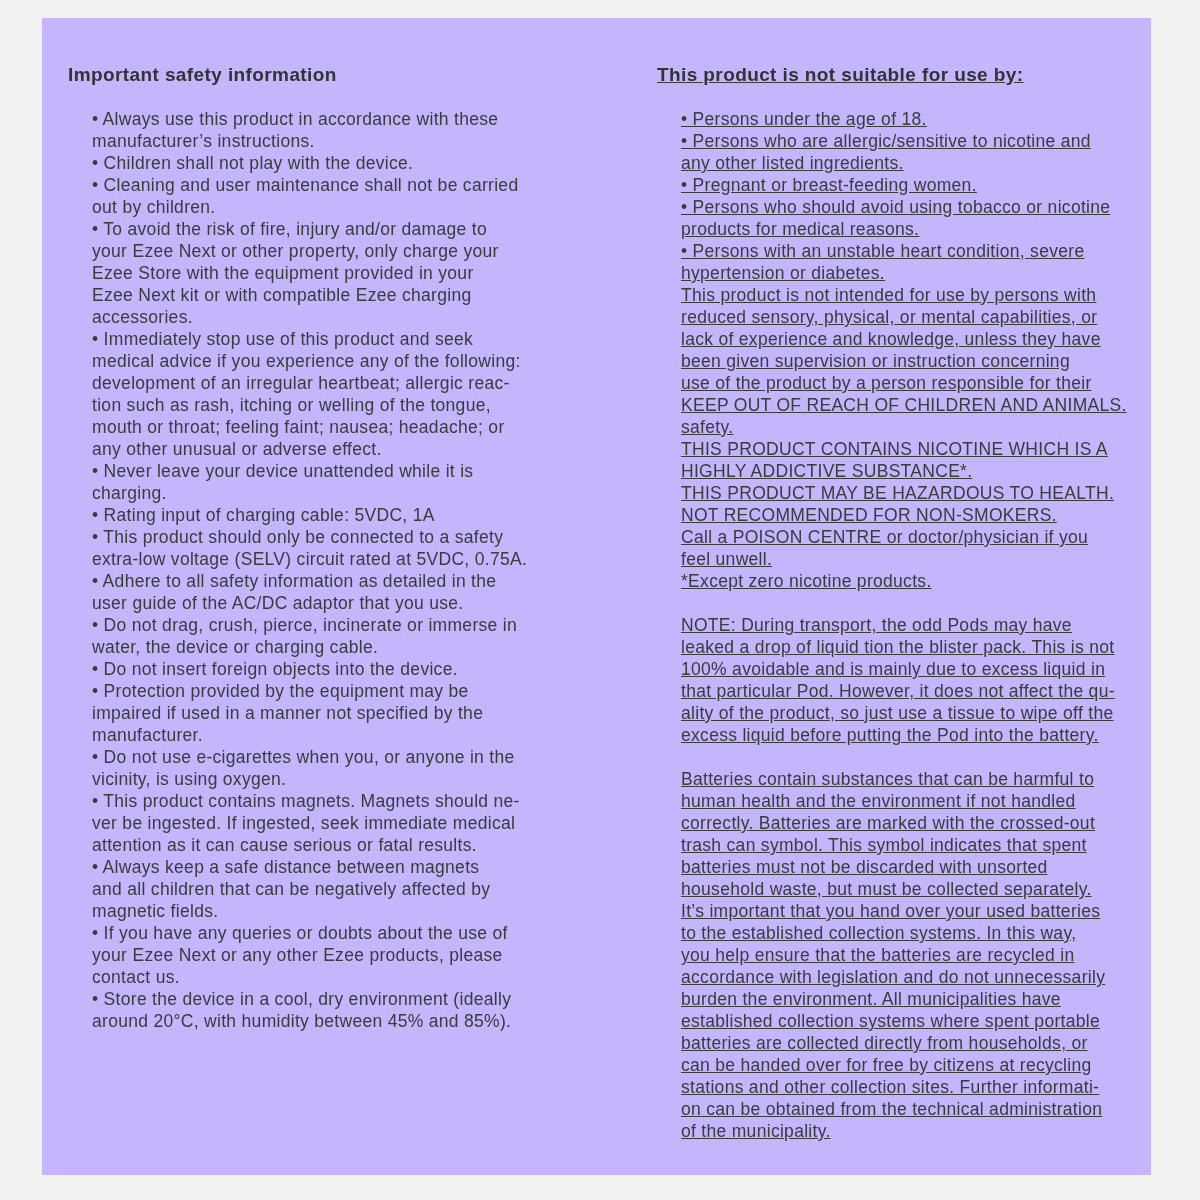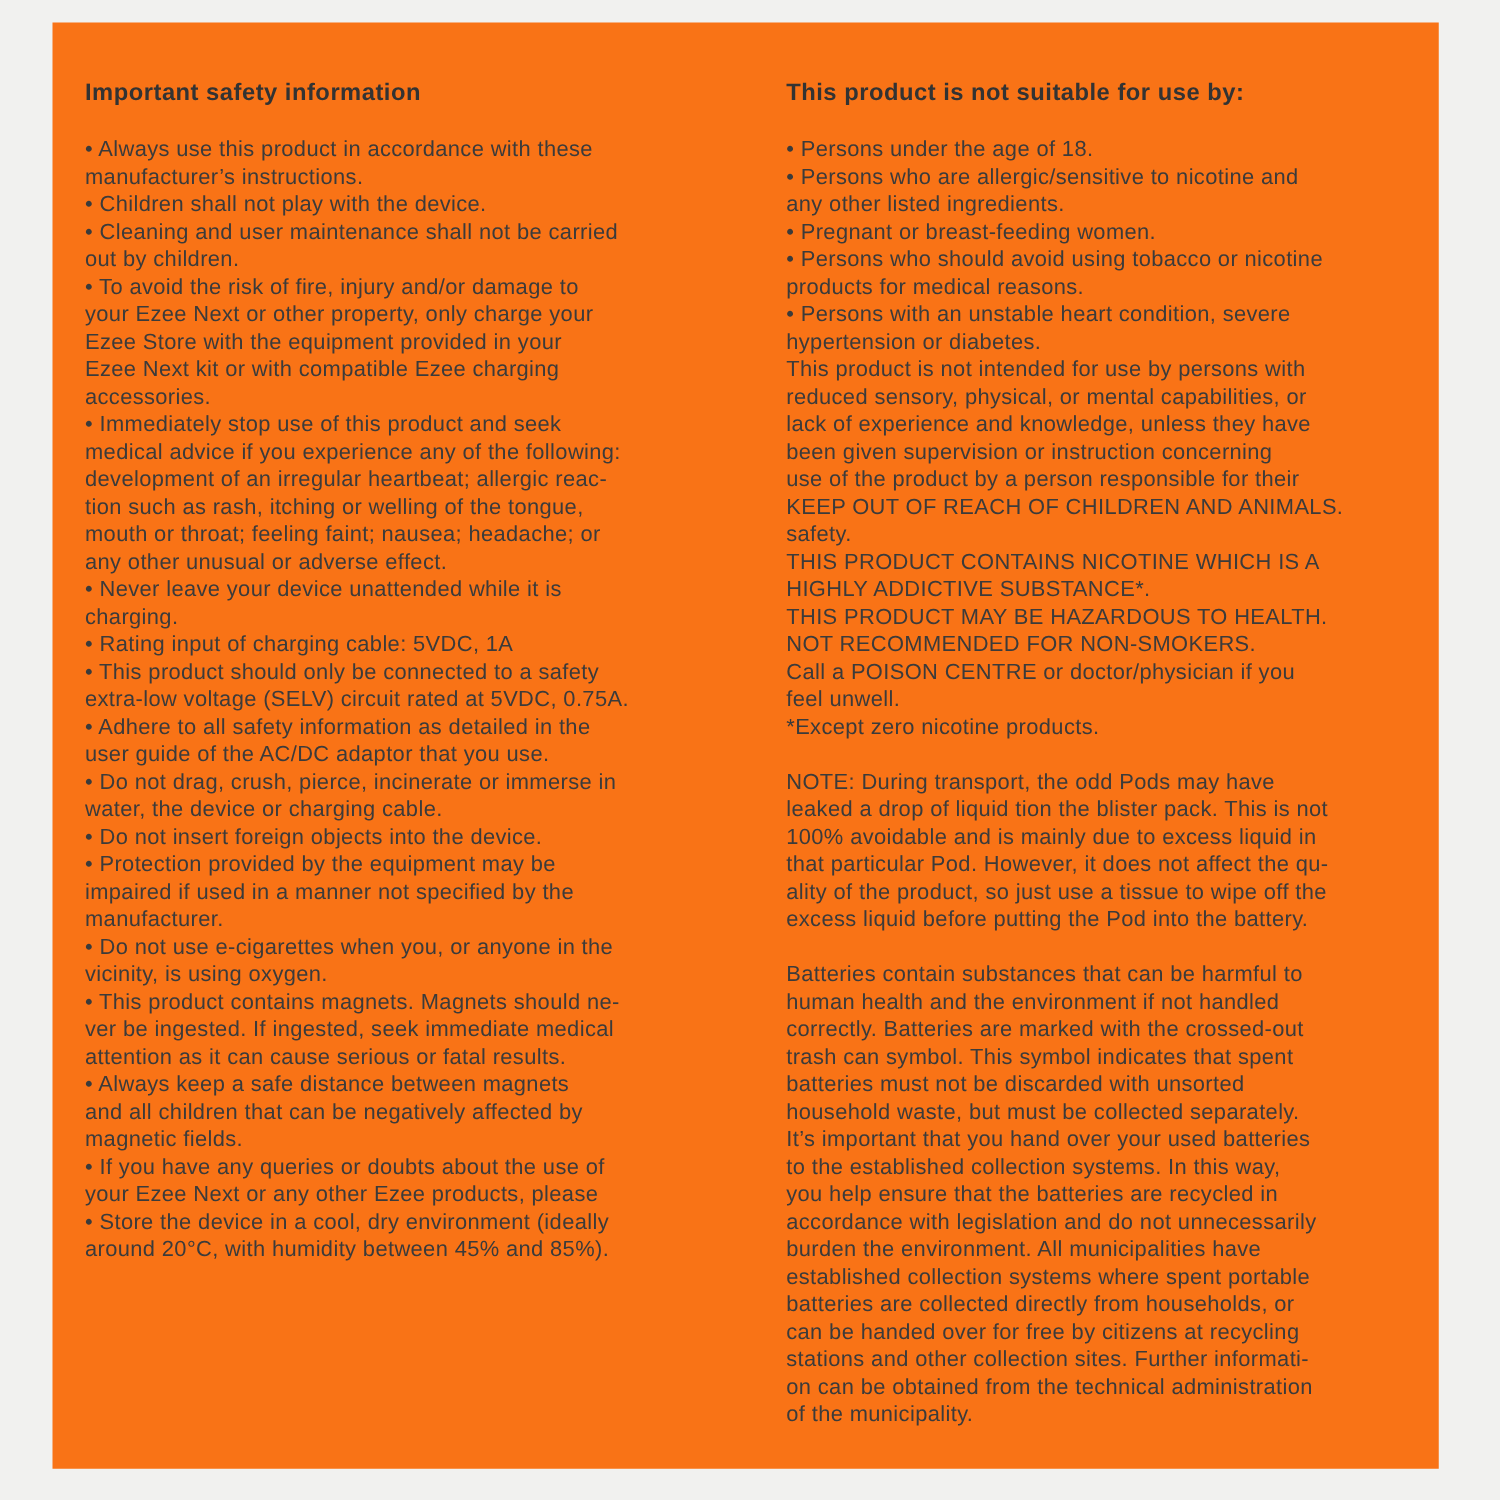--- a/index.html
+++ b/index.html
@@ -13,40 +13,41 @@
     position: relative;
     font-family: "Liberation Sans", "DejaVu Sans", sans-serif;
     overflow: hidden;
   }
   .card {
     position: absolute;
     left: 42px;
     top: 18px;
     width: 1109px;
     height: 1157px;
-    background: #f97316;
+    background: #c4b5fd;
   }
   .column {
     position: absolute;
     top: 44px;
     color: #3b3b3b;
   }
   .column.left  { left: 26px;  width: 545px; }
-  .column.right { left: 587px; width: 510px; }
+  .column.right { left: 615px; width: 510px; text-decoration: underline; }
   .section-title {
     font-size: 19px;
     line-height: 26px;
     font-weight: bold;
     color: #333333;
     letter-spacing: 0.4px;
     margin-bottom: 20px;
     white-space: nowrap;
   }
   .block {
     margin-bottom: 22px;
+    margin-left: 24px;
   }
   .block:last-child { margin-bottom: 0; }
   .block .line {
     font-size: 17.5px;
     line-height: 22px;
     letter-spacing: 0.3px;
     white-space: nowrap;
   }
 </style>
 </head>
@@ -89,20 +90,21 @@
         <div class="line">• Do not use e-cigarettes when you, or anyone in the</div>
         <div class="line">vicinity, is using oxygen.</div>
         <div class="line">• This product contains magnets. Magnets should ne-</div>
         <div class="line">ver be ingested. If ingested, seek immediate medical</div>
         <div class="line">attention as it can cause serious or fatal results.</div>
         <div class="line">• Always keep a safe distance between magnets</div>
         <div class="line">and all children that can be negatively affected by</div>
         <div class="line">magnetic fields.</div>
         <div class="line">• If you have any queries or doubts about the use of</div>
         <div class="line">your Ezee Next or any other Ezee products, please</div>
+        <div class="line">contact us.</div>
         <div class="line">• Store the device in a cool, dry environment (ideally</div>
         <div class="line">around 20°C, with humidity between 45% and 85%).</div>
       </div>
   </div>
 
   <div class="column right">
     <div class="section-title">This product is not suitable for use by:</div>
     <div class="block">
         <div class="line">• Persons under the age of 18.</div>
         <div class="line">• Persons who are allergic/sensitive to nicotine and</div>

